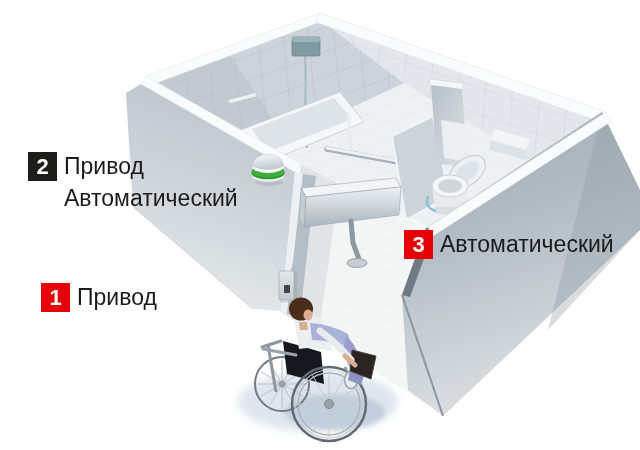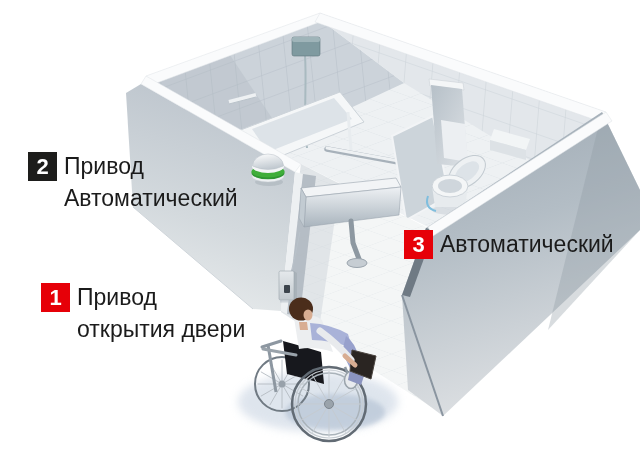--- a/index.html
+++ b/index.html
@@ -239,21 +239,20 @@
     <path d="M320,331 Q338,344 351,360" stroke="#e8eaed" stroke-width="7" fill="none" stroke-linecap="round"></path>
     <path d="M345,356 L355,365" stroke="#d8ad92" stroke-width="5" fill="none" stroke-linecap="round"></path>
     <path d="M263,349 L296,355" stroke="#9aa3ab" stroke-width="3" fill="none" stroke-linecap="round"></path>
   </g>
 </svg>
 
 <div class="callout c1">
   <div class="sq red">1</div>
   <div class="lines">
     <div>Привод</div>
-    <div>открытия двери</div>
   </div>
 </div>
 
 <div class="callout c2">
   <div class="sq black">2</div>
   <div class="lines">
     <div>Привод</div>
     <div>Автоматический</div>
   </div>
 </div>

